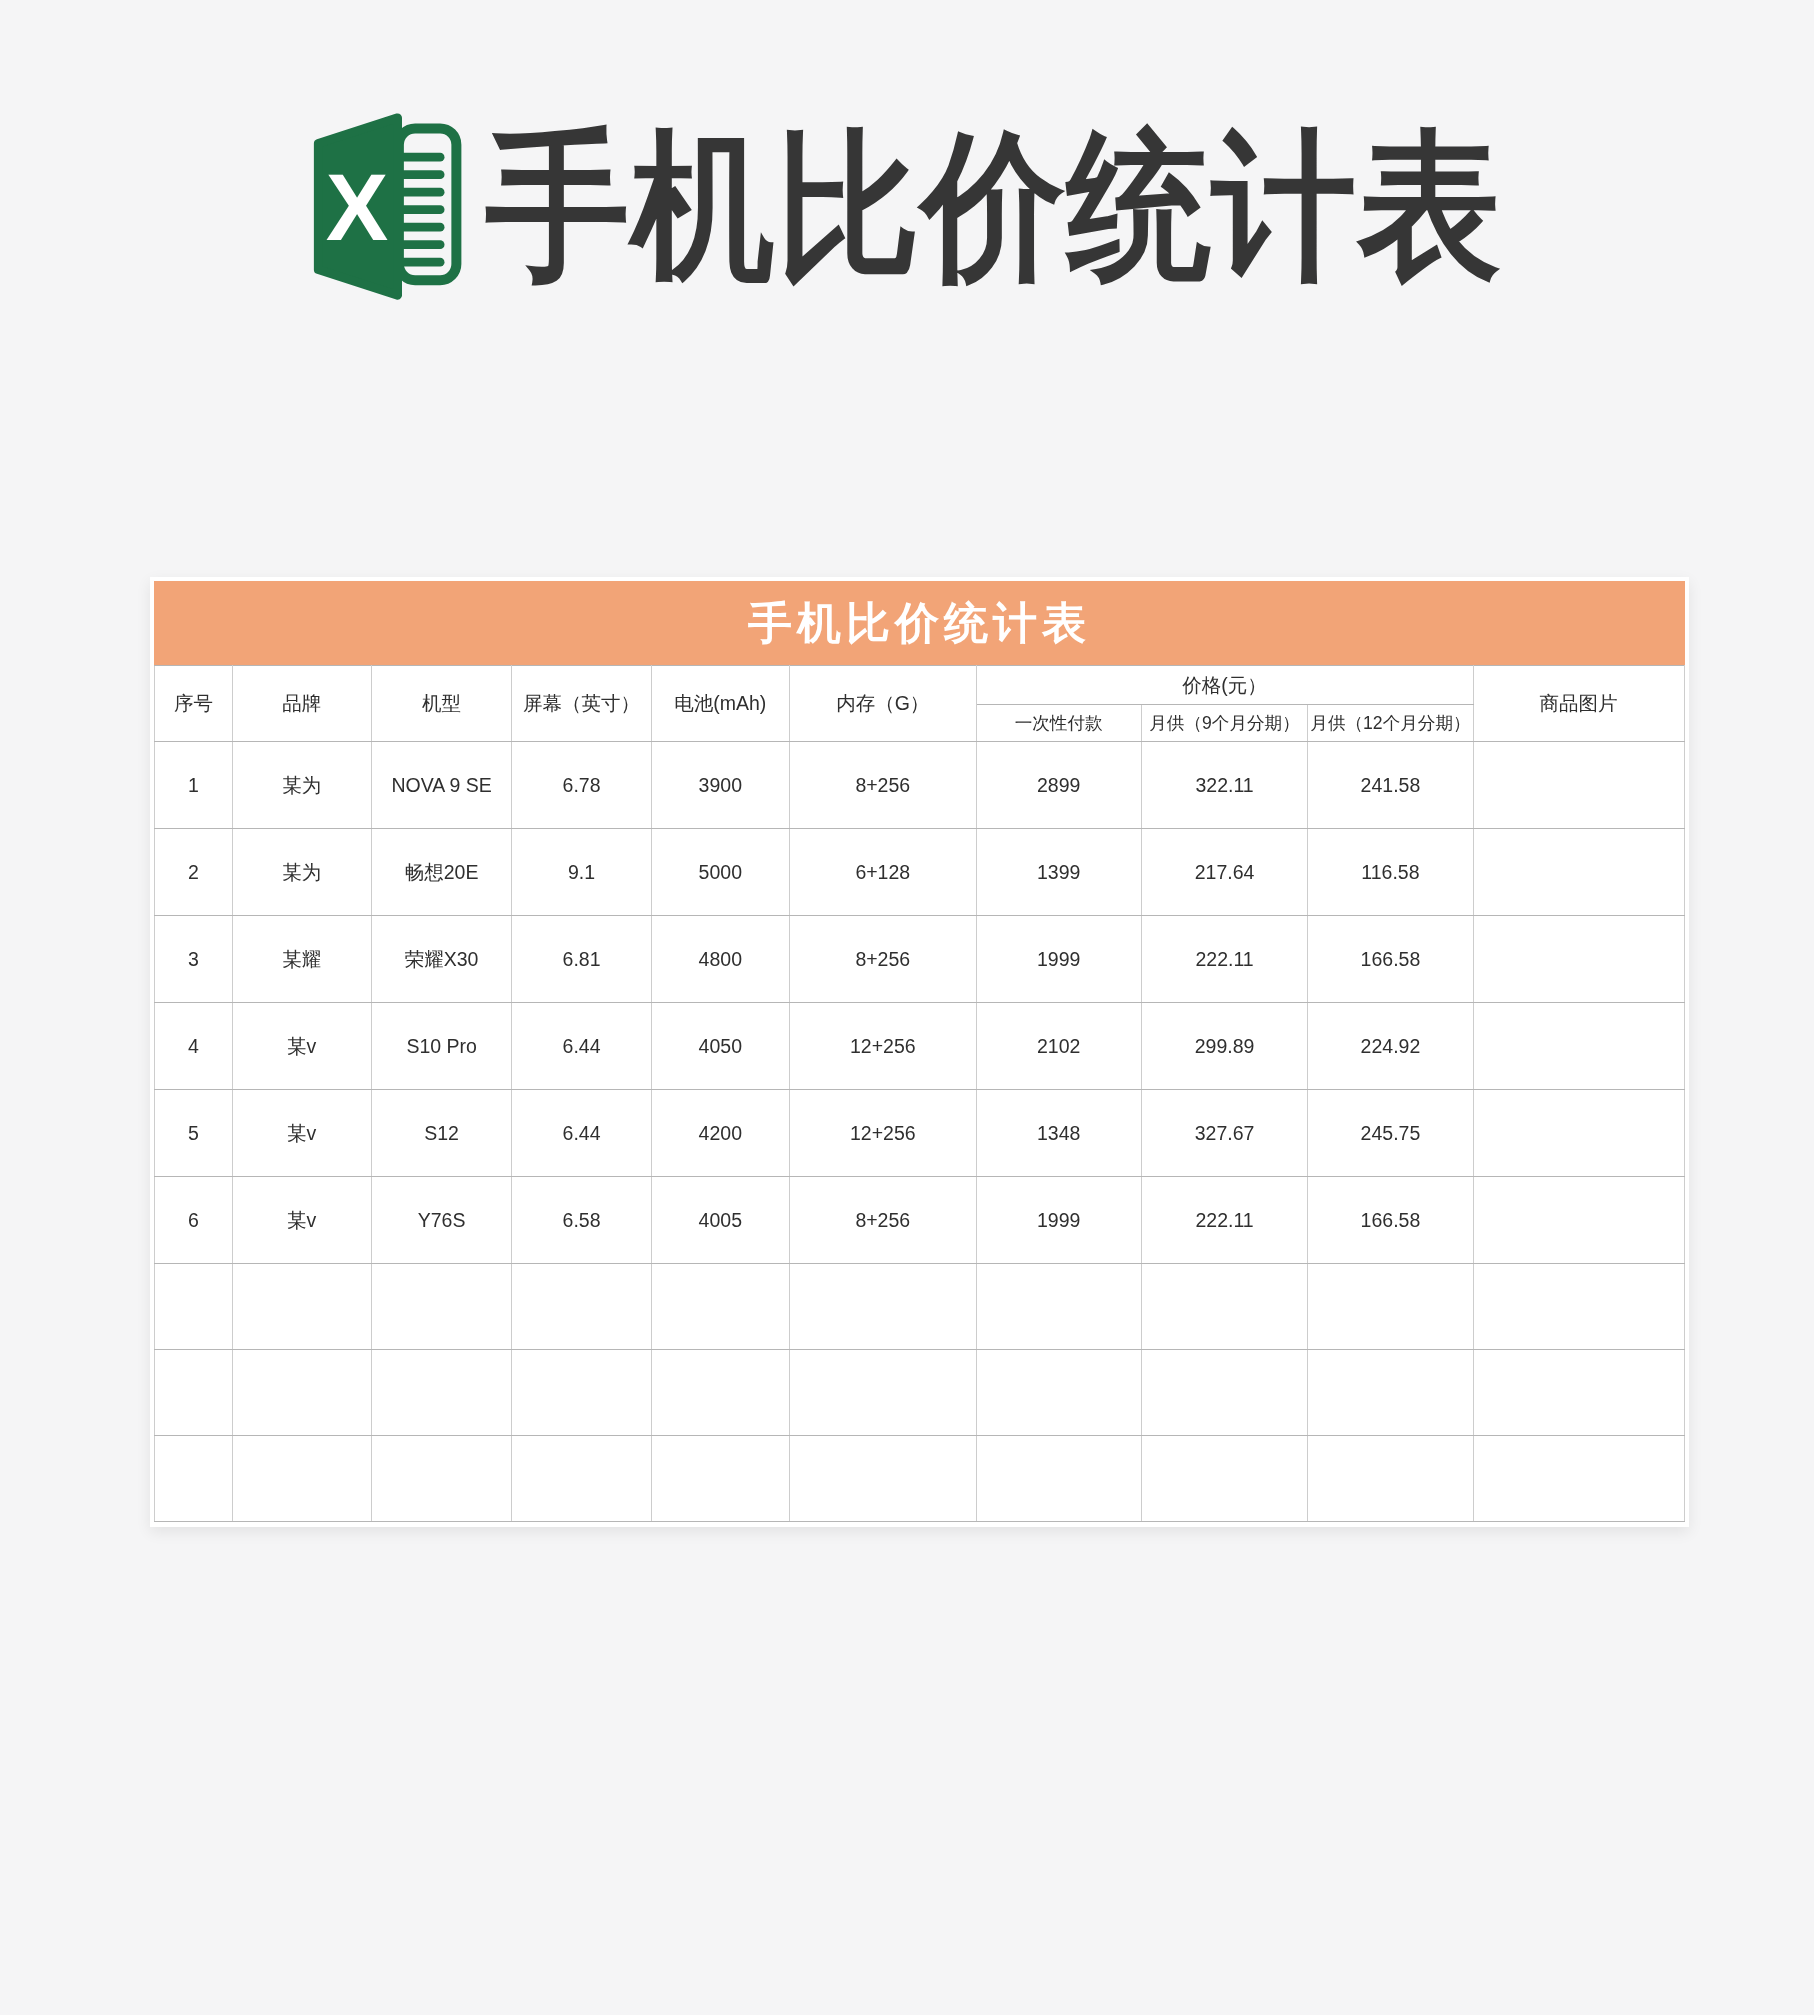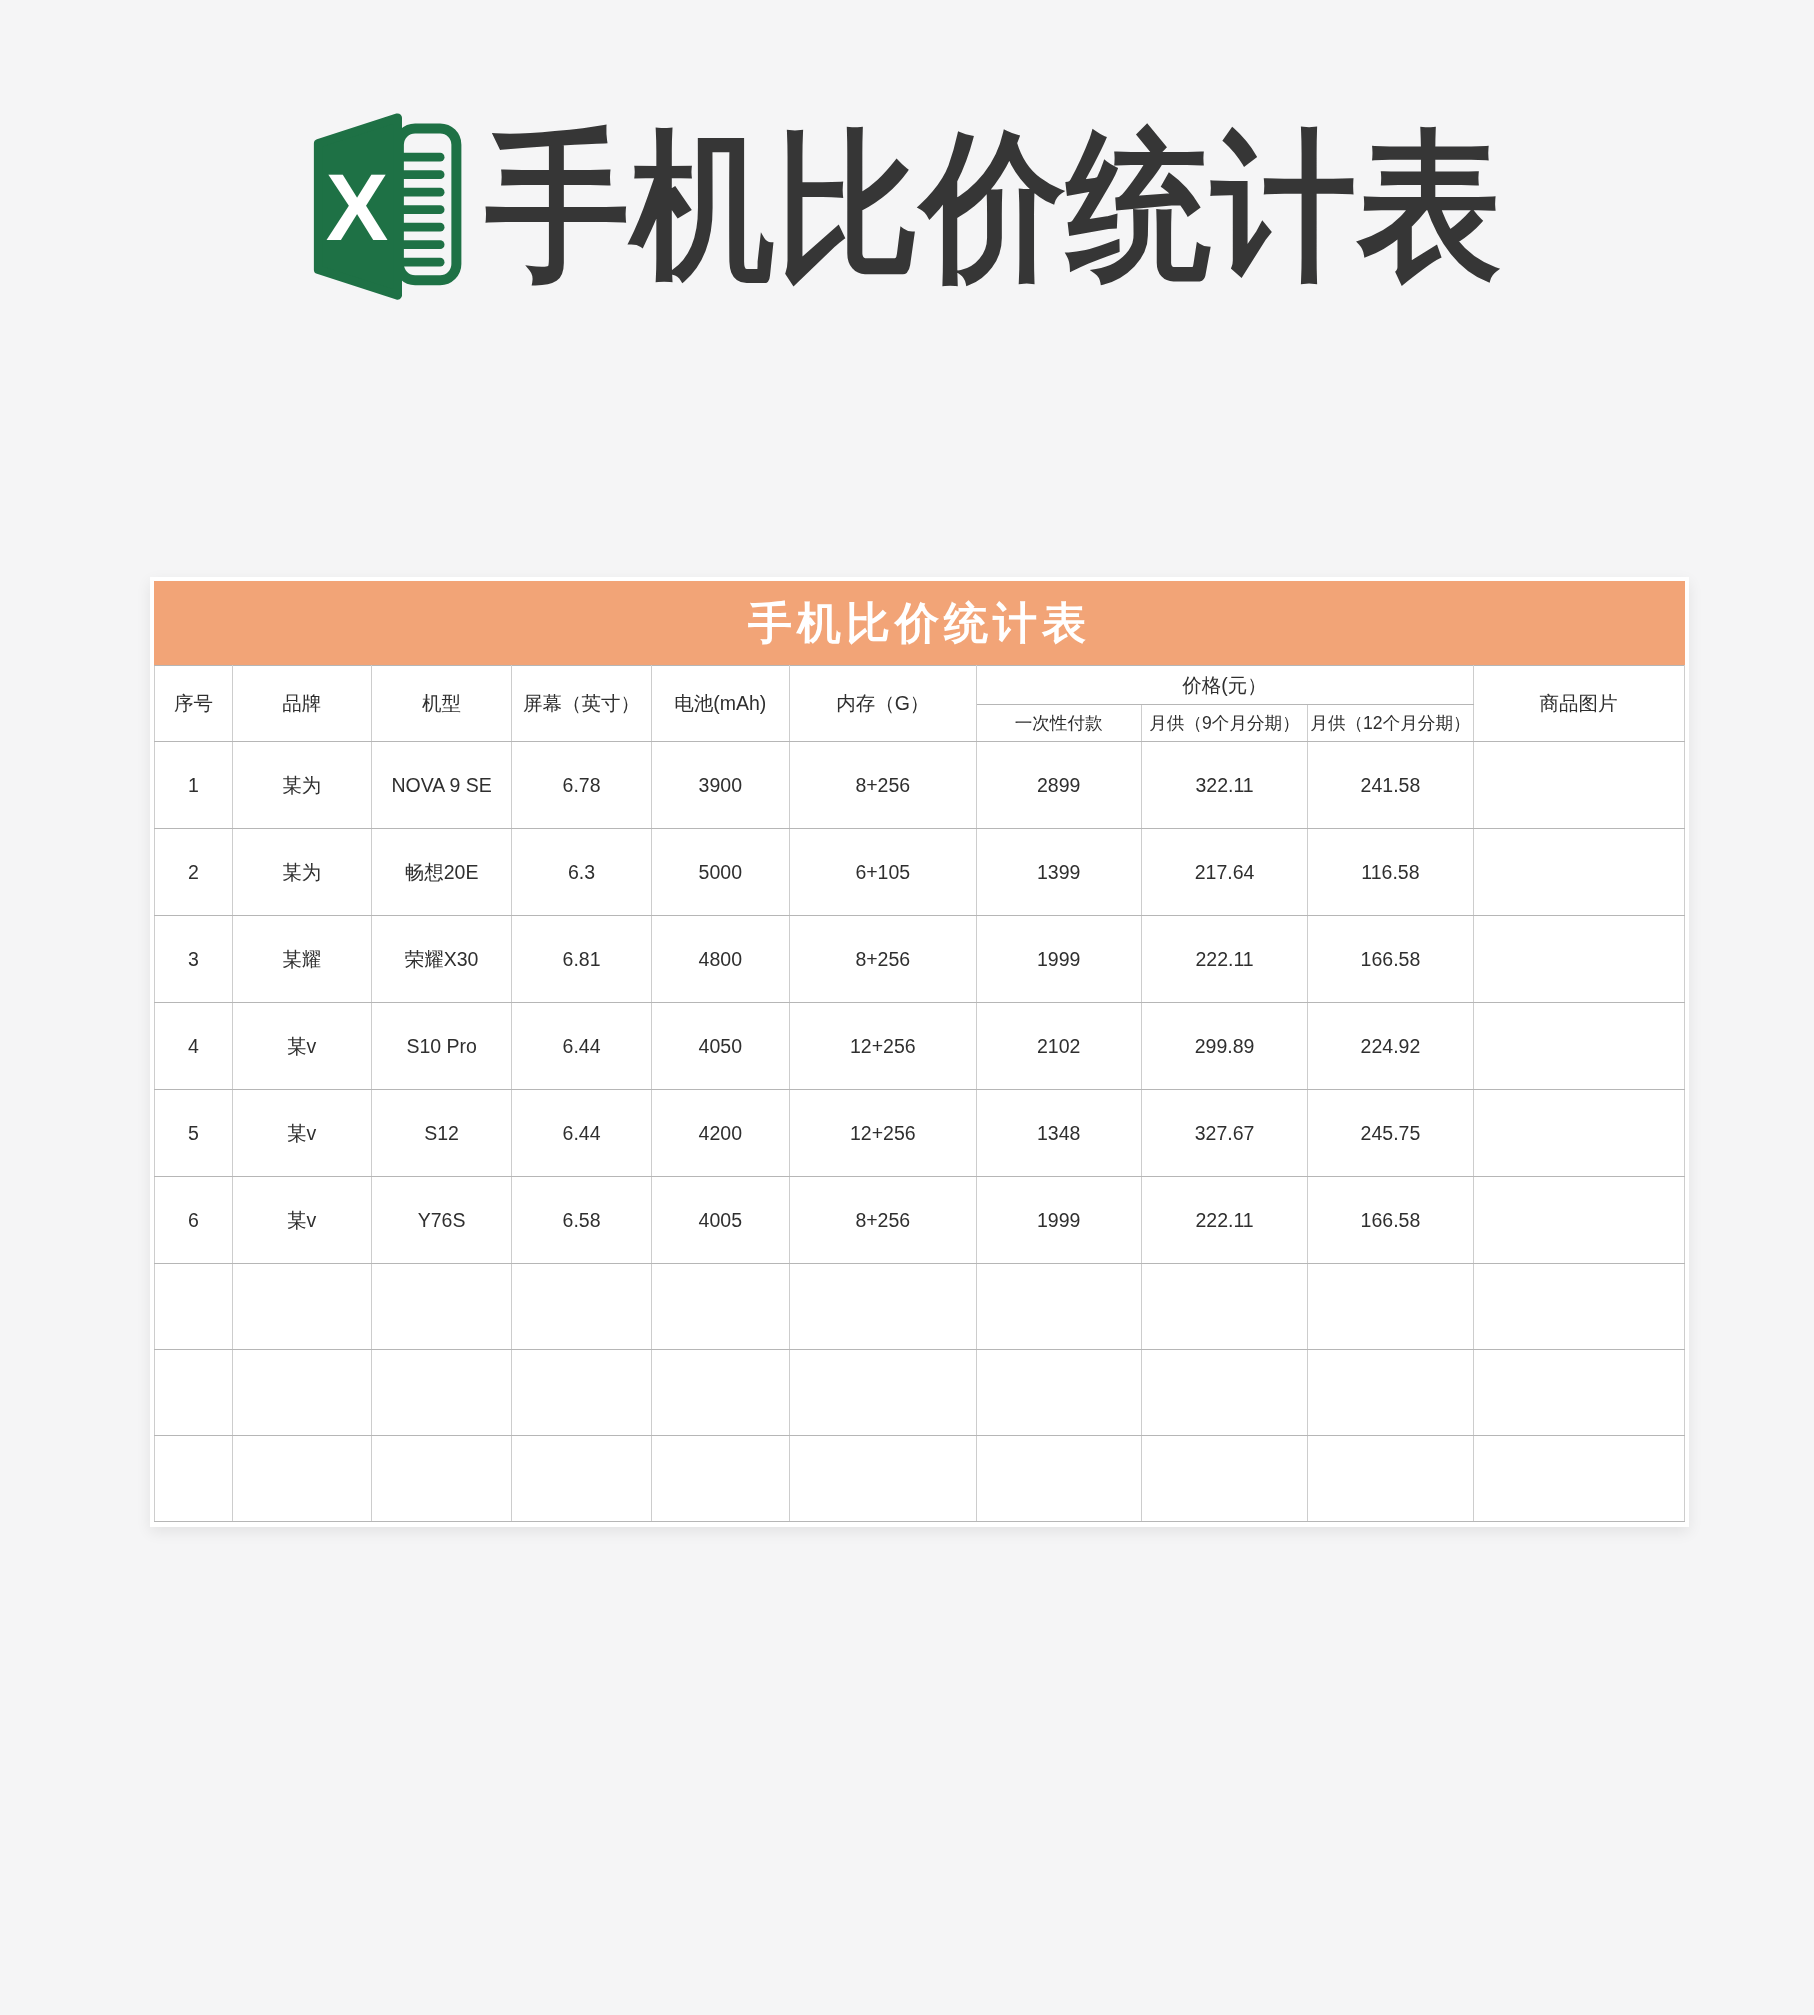--- a/index.html
+++ b/index.html
@@ -150,23 +150,23 @@
           <td>8+256</td>
           <td>2899</td>
           <td>322.11</td>
           <td>241.58</td>
           <td></td>
         </tr>
         <tr>
           <td>2</td>
           <td>某为</td>
           <td>畅想20E</td>
-          <td>6.3</td>
+          <td>9.1</td>
           <td>5000</td>
-          <td>6+105</td>
+          <td>6+128</td>
           <td>1399</td>
           <td>217.64</td>
           <td>116.58</td>
           <td></td>
         </tr>
         <tr>
           <td>3</td>
           <td>某耀</td>
           <td>荣耀X30</td>
           <td>6.81</td>

